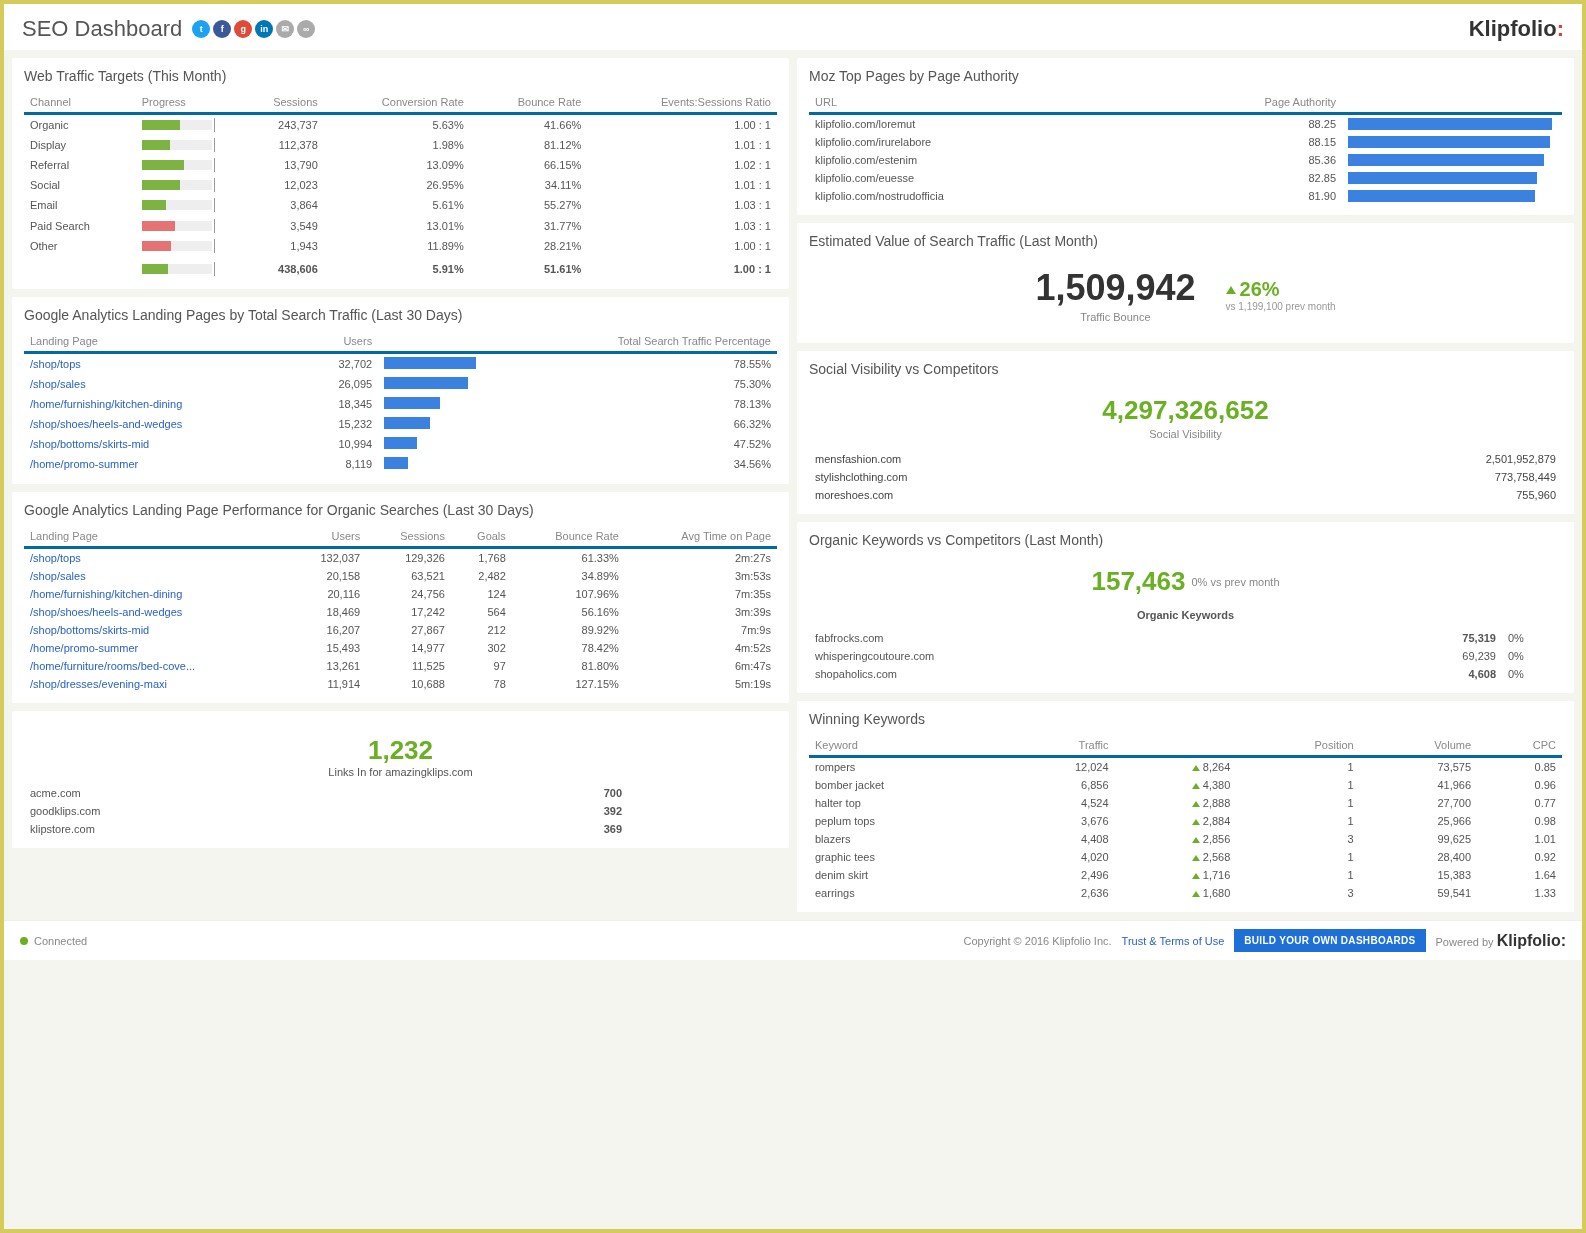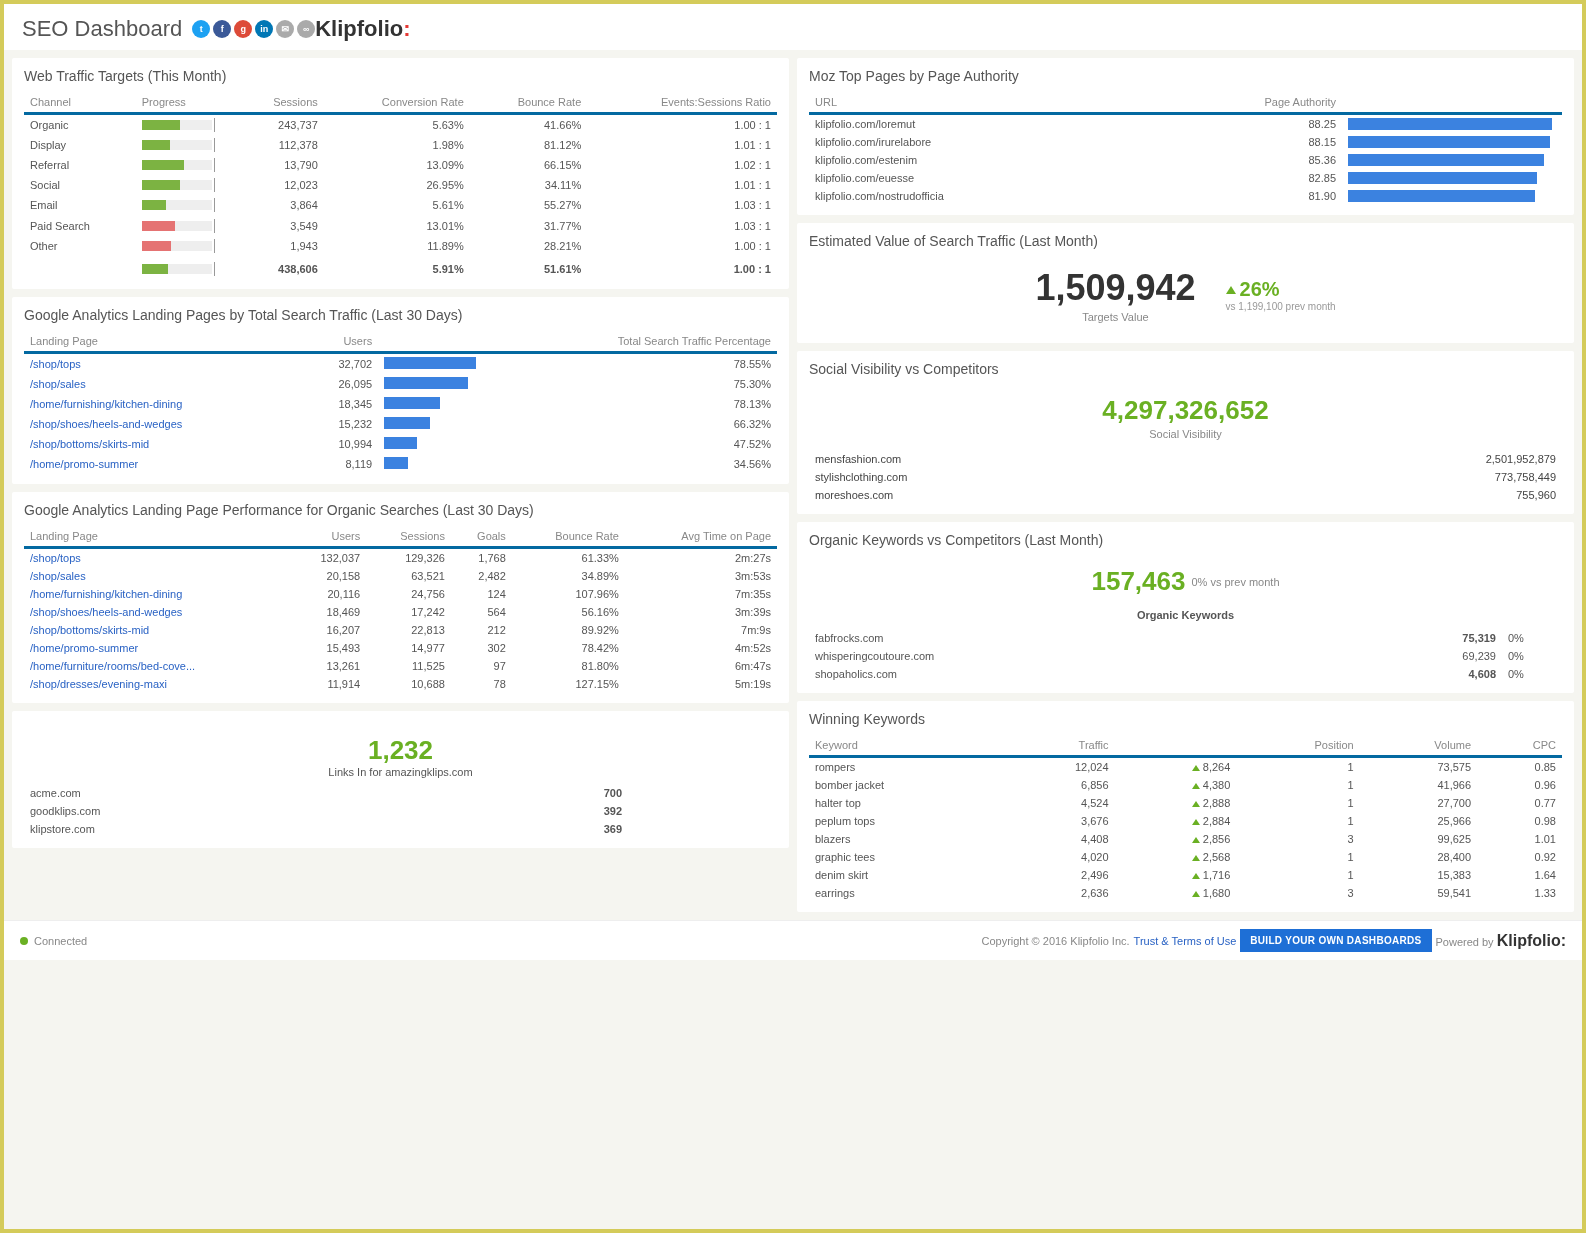--- a/index.html
+++ b/index.html
@@ -6,21 +6,21 @@
 body {
   font-family: -apple-system, BlinkMacSystemFont, "Segoe UI", Arial, sans-serif;
   background: #f5f5f0;
   color: #444;
   font-size: 12px;
   border: 4px solid #d4cb5a;
   min-height: 1233px;
 }
 .header {
   display: flex;
-  justify-content: flex-start;
+  justify-content: space-between;
   align-items: center;
   padding: 12px 18px 8px;
   background: #fff;
 }
 .header-left { display: flex; align-items: center; gap: 10px; }
 .header h1 { font-size: 22px; font-weight: 400; color: #555; }
 .social-icons { display: flex; gap: 3px; }
 .social-icon {
   width: 18px; height: 18px; border-radius: 50%;
   display: flex; align-items: center; justify-content: center;
@@ -126,21 +126,21 @@
   justify-content: space-between;
   align-items: center;
   padding: 8px 16px;
   background: #fff;
   font-size: 11px;
   color: #888;
   border-top: 1px solid #eee;
 }
 .footer-left { display: flex; align-items: center; gap: 6px; }
 .dot-green { width: 8px; height: 8px; border-radius: 50%; background: #6ab023; }
-.footer-right { display: flex; align-items: center; gap: 4px; }
+.footer-right { display: flex; align-items: center; gap: 10px; }
 .btn-build {
   background: #1e6fd6;
   color: #fff;
   padding: 6px 10px;
   font-size: 10px;
   font-weight: 600;
   letter-spacing: 0.3px;
 }
 .footer-logo { font-size: 16px; font-weight: 700; color: #333; }
 
@@ -347,21 +347,21 @@
       <td class="link">/shop/shoes/heels-and-wedges</td>
       <td class="r">18,469</td>
       <td class="r">17,242</td>
       <td class="r">564</td>
       <td class="r">56.16%</td>
       <td class="r">3m:39s</td>
     </tr>
             <tr>
       <td class="link">/shop/bottoms/skirts-mid</td>
       <td class="r">16,207</td>
-      <td class="r">22,813</td>
+      <td class="r">27,867</td>
       <td class="r">212</td>
       <td class="r">89.92%</td>
       <td class="r">7m:9s</td>
     </tr>
             <tr>
       <td class="link">/home/promo-summer</td>
       <td class="r">15,493</td>
       <td class="r">14,977</td>
       <td class="r">302</td>
       <td class="r">78.42%</td>
@@ -465,21 +465,21 @@
     </tr>
           </tbody>
       </table>
     </div>
 
     <div class="panel">
       <div class="panel-title">Estimated Value of Search Traffic (Last Month)</div>
       <div class="est-row">
         <div class="big-stat">
           <div class="big-num">1,509,942</div>
-          <div class="big-label">Targets Value</div>
+          <div class="big-label">Traffic Bounce</div>
         </div>
         <div class="delta">
           <div class="delta-val">
               <span class="tri-up"></span>
               <span>26%</span>
             </div>
           <div class="delta-sub">vs 1,199,100 prev month</div>
         </div>
       </div>
     </div>

